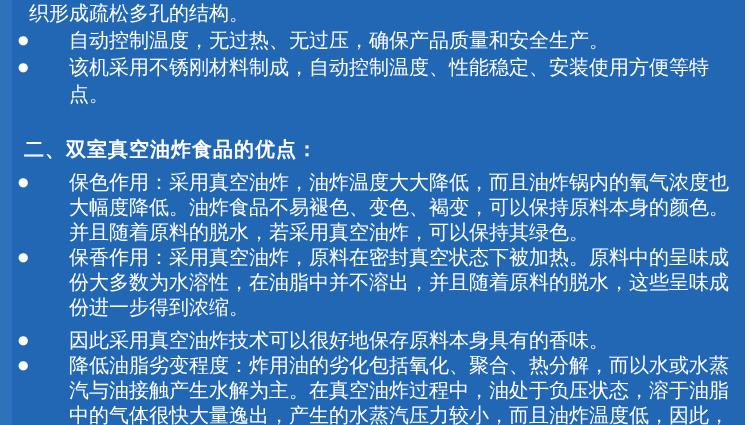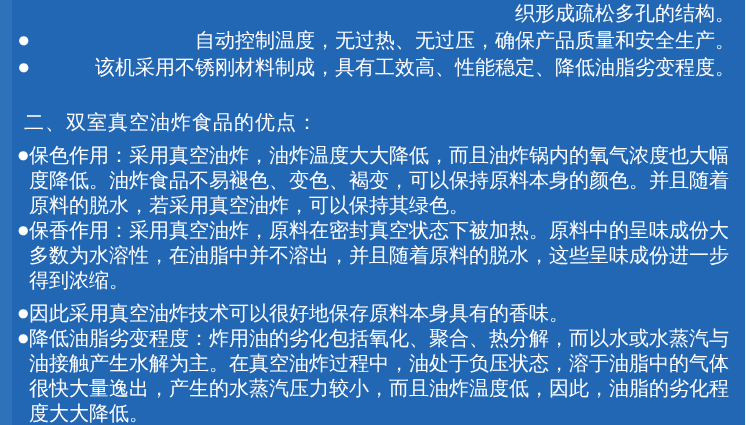--- a/index.html
+++ b/index.html
@@ -23,33 +23,33 @@
     right: 0; top: 0;
     width: 5px; height: 100%;
     background: #FFFFFF;
   }
   .content {
     position: absolute;
     left: 18px; top: 0;
     width: 717px;
     font-size: 20px;
   }
-  .intro { line-height: 27px; text-align: right; }
+  .intro { line-height: 27px; }
   .intro-tail { padding-left: 11px; }
   .bullet-item { display: flex; align-items: stretch; }
   .bullet {
     flex: 0 0 11px;
     font-size: 12px;
     line-height: inherit;
   }
-  .bullet-text { flex: 1 1 auto; }
+  .bullet-text { flex: 1 1 auto; margin-left: 40px; }
   .section-heading {
     margin-top: 29px;
     line-height: 25px;
-    font-weight: normal;
+    font-weight: bold;
     padding-left: 6px;
     letter-spacing: 1px;
   }
   .advantages { line-height: 25px; }
   .gap-top { margin-top: 8px; }
 </style>
 </head>
 <body>
 
 <div class="left-band"></div>
@@ -60,21 +60,21 @@
   <div class="intro">
     <div class="intro-tail">织形成疏松多孔的结构。</div>
 
     <div class="bullet-item">
       <span class="bullet">●</span>
       <span class="bullet-text">自动控制温度，无过热、无过压，确保产品质量和安全生产。</span>
     </div>
 
     <div class="bullet-item">
       <span class="bullet">●</span>
-      <span class="bullet-text">该机采用不锈刚材料制成，具有工效高、性能稳定、降低油脂劣变程度。</span>
+      <span class="bullet-text">该机采用不锈刚材料制成，自动控制温度、性能稳定、安装使用方便等特点。</span>
     </div>
   </div>
 
   <div class="section-heading">二、双室真空油炸食品的优点：</div>
 
   <div class="advantages">
 
     <div class="bullet-item gap-top">
       <span class="bullet">●</span>
       <span class="bullet-text">保色作用：采用真空油炸，油炸温度大大降低，而且油炸锅内的氧气浓度也大幅度降低。油炸食品不易褪色、变色、褐变，可以保持原料本身的颜色。并且随着原料的脱水，若采用真空油炸，可以保持其绿色。</span>

